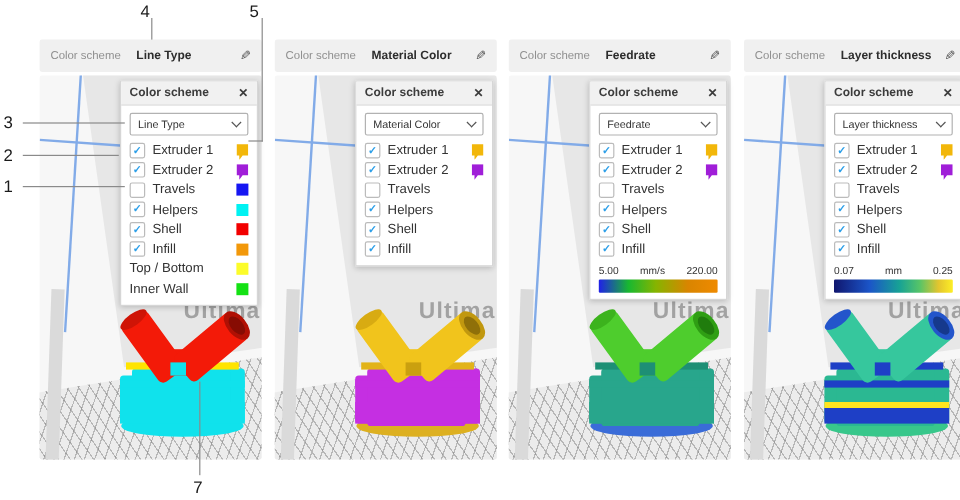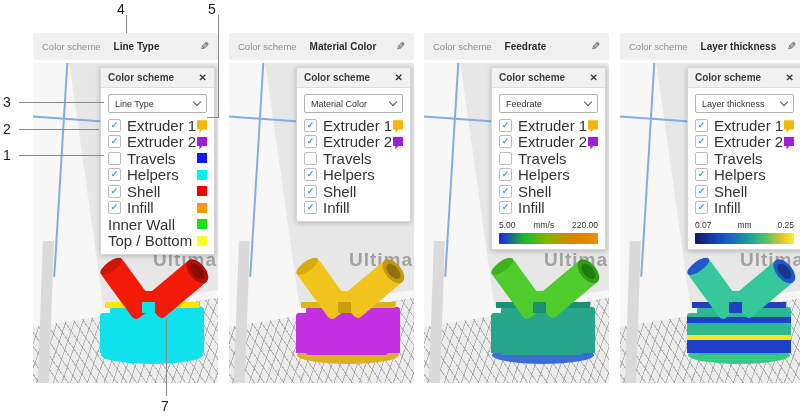--- a/index.html
+++ b/index.html
@@ -45,21 +45,21 @@
   .popup-body { padding:6px 7px 5px 7px; }
   .dropdown { height:17px; border:1px solid #b2b2b2; border-radius:2px; display:flex; align-items:center;
               padding:0 6px; margin-bottom:4px; background:#fff; }
   .dropdown-value { font-size:9px; color:#333; }
   .chev { margin-left:auto; width:5px; height:5px; border-right:1.4px solid #555; border-bottom:1.4px solid #555;
           transform:rotate(45deg); margin-top:-3px; }
   .row { height:16.5px; display:flex; align-items:center; }
   .cb { width:11px; height:11px; border:1px solid #bbb; border-radius:2px; background:#fff;
         font-size:9px; line-height:11px; color:#2d9fe8; text-align:center; font-weight:bold;
         flex:0 0 auto; box-sizing:content-box; }
-  .rlabel { font-size:15px; color:#333; margin-left:6px; white-space:nowrap; }
+  .rlabel { font-size:11px; color:#333; margin-left:6px; white-space:nowrap; }
   .row.nocb .rlabel { margin-left:0; }
   .swatch { width:10px; height:10px; margin-left:auto; flex:0 0 auto; }
   .swatch.extruder { height:13px; margin-top:3px;
         clip-path:polygon(0 0,100% 0,100% 72%,52% 72%,24% 100%,24% 72%,0 72%); }
   .legend { margin-top:4px; }
   .legend-labels { display:flex; font-size:8.5px; color:#333; }
   .legend-labels .mid { margin:0 auto;text-align:right; }
   .legend-bar { height:11px; margin-top:3px; border-radius:1px; }
 
   
@@ -140,26 +140,26 @@
           <span class="cb">✓</span>
           <span class="rlabel">Shell</span>
           <span class="swatch" style="background: rgb(242, 0, 0);"></span>
         </div>
         <div class="row">
           <span class="cb">✓</span>
           <span class="rlabel">Infill</span>
           <span class="swatch" style="background: rgb(242, 152, 10);"></span>
         </div>
         <div class="row nocb">
+          <span class="rlabel">Top / Bottom</span>
+          <span class="swatch" style="background: rgb(252, 252, 42);"></span>
+        </div>
+        <div class="row nocb">
           <span class="rlabel">Inner Wall</span>
           <span class="swatch" style="background: rgb(20, 225, 20);"></span>
-        </div>
-        <div class="row nocb">
-          <span class="rlabel">Top / Bottom</span>
-          <span class="swatch" style="background: rgb(252, 252, 42);"></span>
         </div>
       </div>
     </div>
   </div>
 
   <div class="panel" style="left:229px">
     <div class="phead">
       <span class="phead-label">Color scheme</span>
       <span class="phead-value">Material Color</span>
       <span class="pencil">✎</span>

